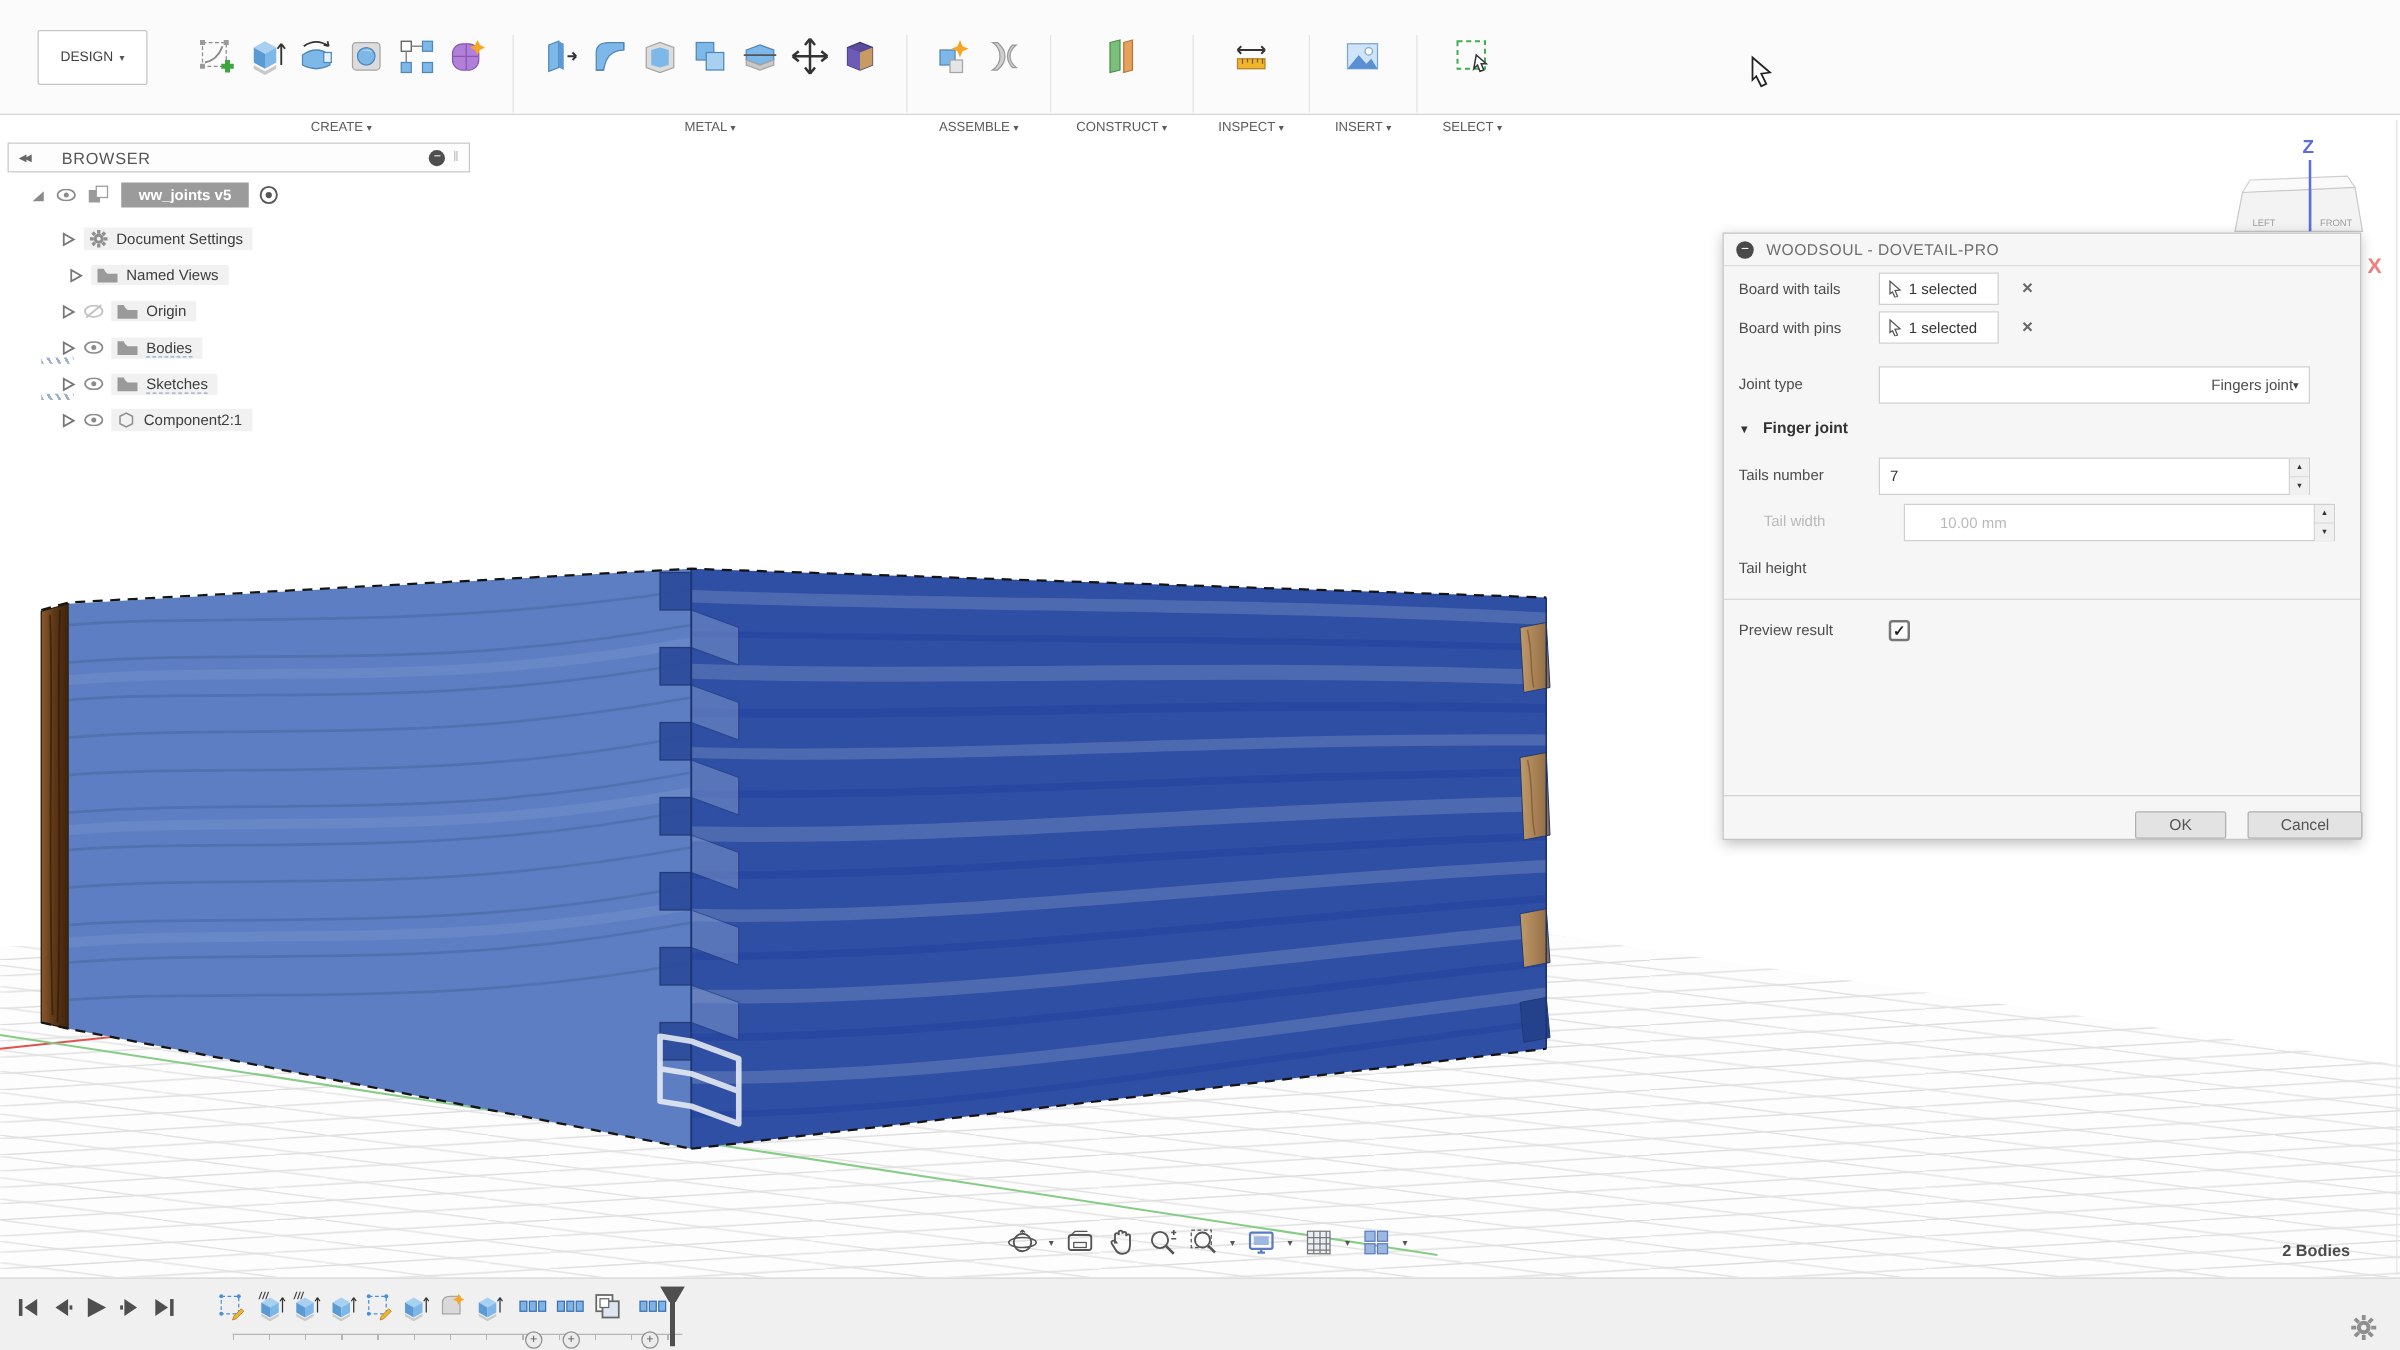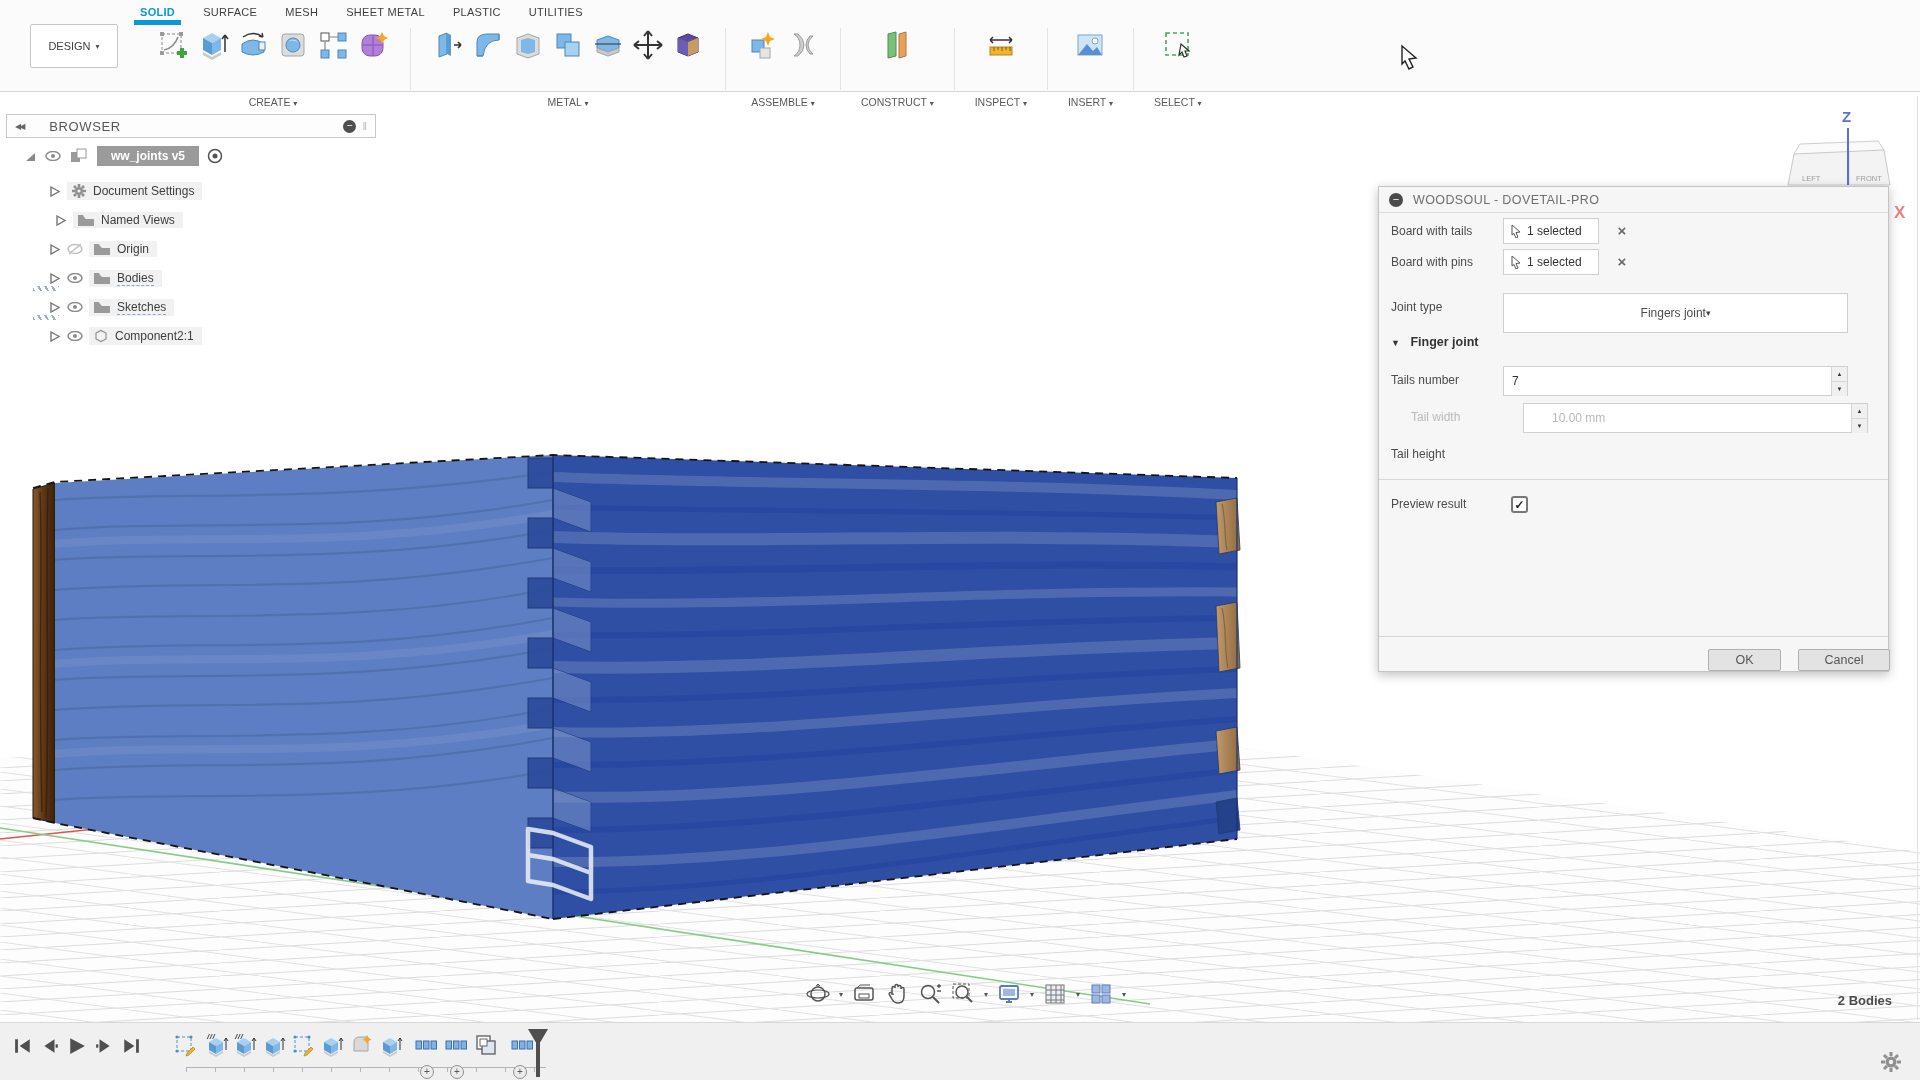--- a/index.html
+++ b/index.html
@@ -58,23 +58,23 @@
                   align-items:center; padding:0 10px; gap:10px; }
   #dialog-title .minus-circle { width:14px; height:14px; border-radius:50%; background:#4a4a4a;
                   color:#fff; font-size:11px; line-height:13px; text-align:center; flex:none; }
   #dialog-title .dtitle { color:#6e6e6e; font-size:12.5px; letter-spacing:.4px; }
   .drow-label { position:absolute; left:12px; }
   .sel-btn { position:absolute; left:124px; width:96px; height:26px; background:#fff;
              border:1px solid #cfcfcf; display:flex; align-items:center; gap:5px;
              padding:0 6px; font-size:12px; color:#333; }
   .xbtn { position:absolute; left:234px; width:18px; text-align:center; font-size:15px;
           font-weight:bold; color:#6a6a6a; cursor:default; }
-  .dselect { position:absolute; left:124px; width:345px; height:40px; background:#fff;
+  .dselect { position:absolute; left:124px; width:345px; height:30px; background:#fff;
              border:1px solid #cfcfcf; display:flex; align-items:center; padding:0 8px;
-             justify-content:center; }
+             justify-content:flex-end; }
   .dselect .caret { font-size:9px; color:#444; }
   .dfield { position:absolute; left:124px; width:345px; height:30px; background:#fff;
             border:1px solid #cfcfcf; display:flex; align-items:center; }
   .dfield .val { flex:1; padding:0 8px; font-size:12px; color:#333; }
   .dfield .spin { width:16px; height:28px; display:flex; flex-direction:column; flex:none;
                   border-left:1px solid #d5d5d5; }
   .dfield .spin span { flex:1; background:#f0f0f0; border-bottom:1px solid #d8d8d8;
                   font-size:6px; color:#333; text-align:center; line-height:14px; }
   .dfield .spin span:last-child { border-bottom:none; }
   .disabled, .disabled .val { color:#b9b9b9 !important;margin-left:20px; }
@@ -89,21 +89,21 @@
                    border-top:1px solid #d4d4d4; }
   .dbtn { position:absolute; top:12px; height:22px; background:#e3e3e3; border:1px solid #b0b0b0;
           border-radius:2px; font-size:12.5px; color:#555; text-align:center; line-height:20px; }
   #ok-btn { left:329px; width:73px; }
   #cancel-btn { left:419px; width:92px; }
 
   
   #navbar { position:absolute; left:806px; top:982px; display:flex; align-items:center;
             gap:9px; z-index:5; }
   #navbar .caret { font-size:8px; color:#555; }
-  #status-bodies { position:absolute; right:28px; top:993px; font-size:13px; font-weight:bold;
+  #status-bodies { position:absolute; right:40px; top:993px; font-size:13px; font-weight:bold;
                    color:#4b4b4b; z-index:5;margin-left:16px; }
   #bottombar { position:absolute; left:0; top:1022px; width:1920px; height:58px;
                background:#f0f0f0; border-top:1px solid #d8d8d8; z-index:15; }
   #playback { position:absolute; left:14px; top:14px; display:flex; gap:9px; }
   .titem { position:absolute; top:10px; width:24px; height:24px; }
   .warn { position:absolute; top:-1px; font-size:8px; font-weight:bold; color:#3f3f3f;
           letter-spacing:.5px; font-style:italic; }
   #ttrack { position:absolute; left:186px; top:44px; width:360px; height:5px;
             border-top:1px solid #b5b5b5;
             background:repeating-linear-gradient(90deg,#b5b5b5 0 1px,transparent 1px 29px); }
@@ -249,28 +249,20 @@
     <text x="1842" y="30" font-size="15" font-weight="bold" fill="#5b6ee1">Z</text>
     <text x="1894" y="126" font-size="17" font-weight="bold" fill="#ee8080">X</text>
   </g>
 </svg>
 
 <div id="topbar">
   <div id="design-btn">
     <span>DESIGN</span>
     <span class="caret">▾</span>
   </div>
-  <div id="tabs">
-    <div class="tab active">SOLID</div>
-    <div class="tab">SURFACE</div>
-    <div class="tab">MESH</div>
-    <div class="tab">SHEET METAL</div>
-    <div class="tab">PLASTIC</div>
-    <div class="tab">UTILITIES</div>
-  </div>
 
   <div id="groups">
 
     <div class="tgroup">
       <div class="icons">
         <svg class="ticon" viewBox="0 0 34 34">
           <rect x="6" y="6" width="19" height="19" fill="none" stroke="#8a8a8a" stroke-dasharray="3 2"></rect>
           <rect x="4" y="4" width="4" height="4" fill="#9a9a9a"></rect>
             <rect x="23" y="4" width="4" height="4" fill="#9a9a9a"></rect>
           <rect x="4" y="23" width="4" height="4" fill="#9a9a9a"></rect>

